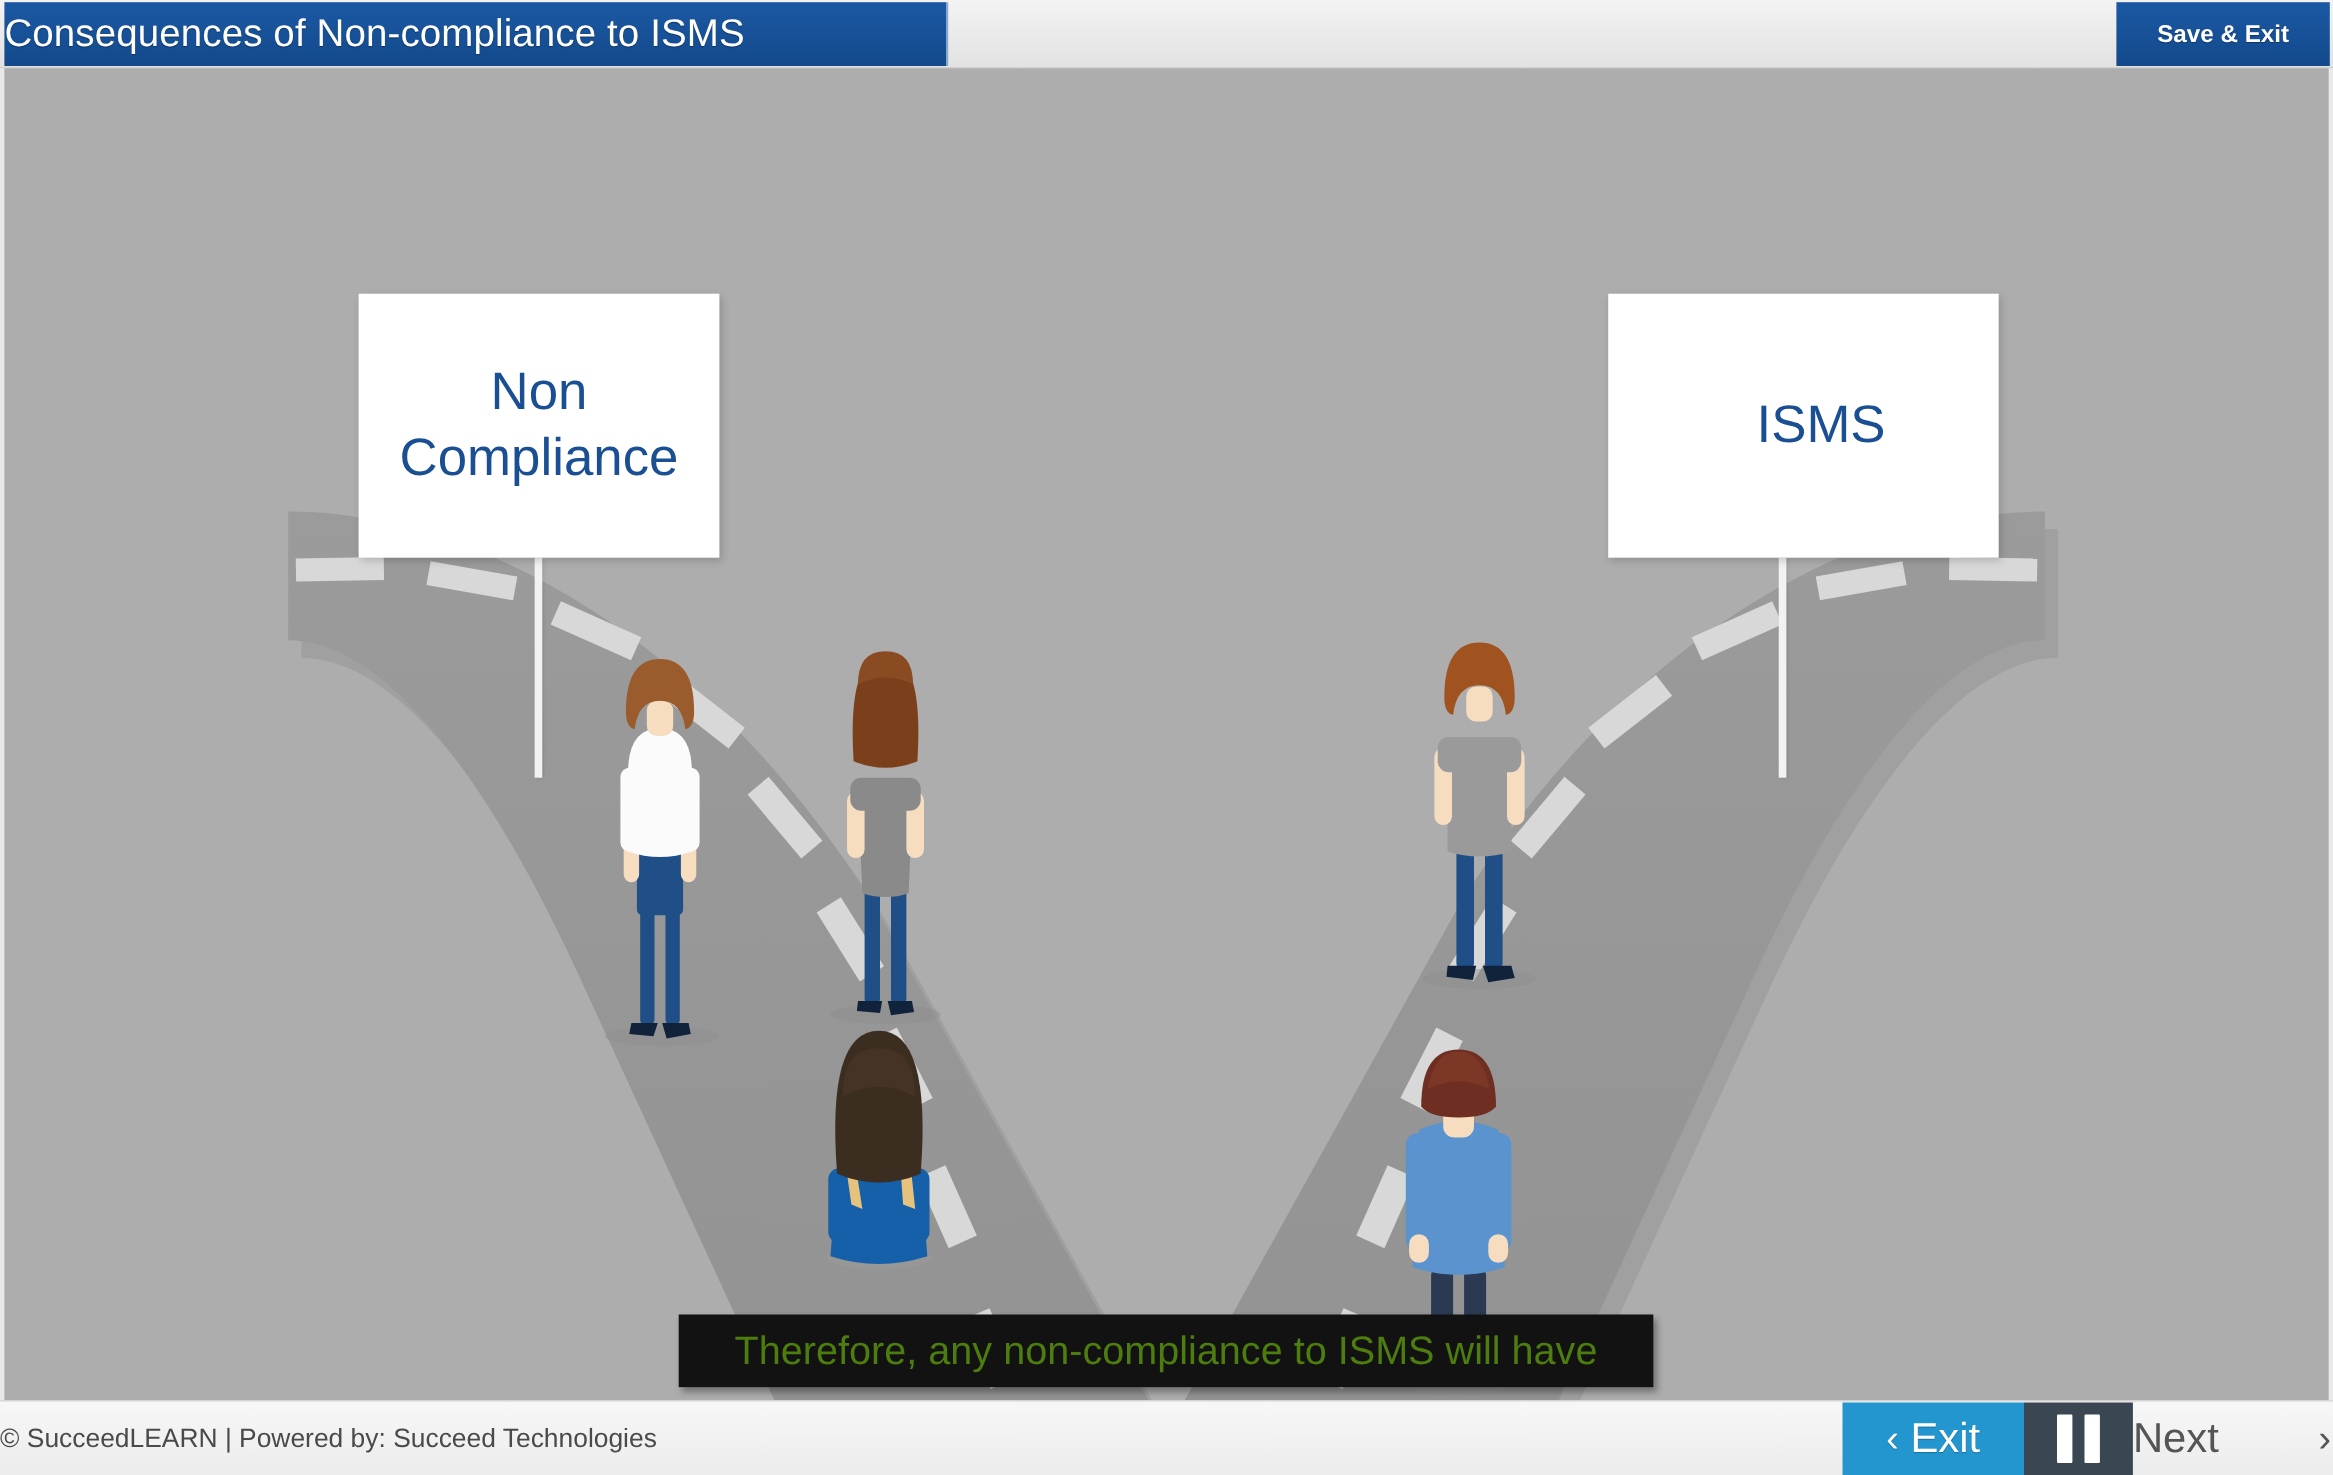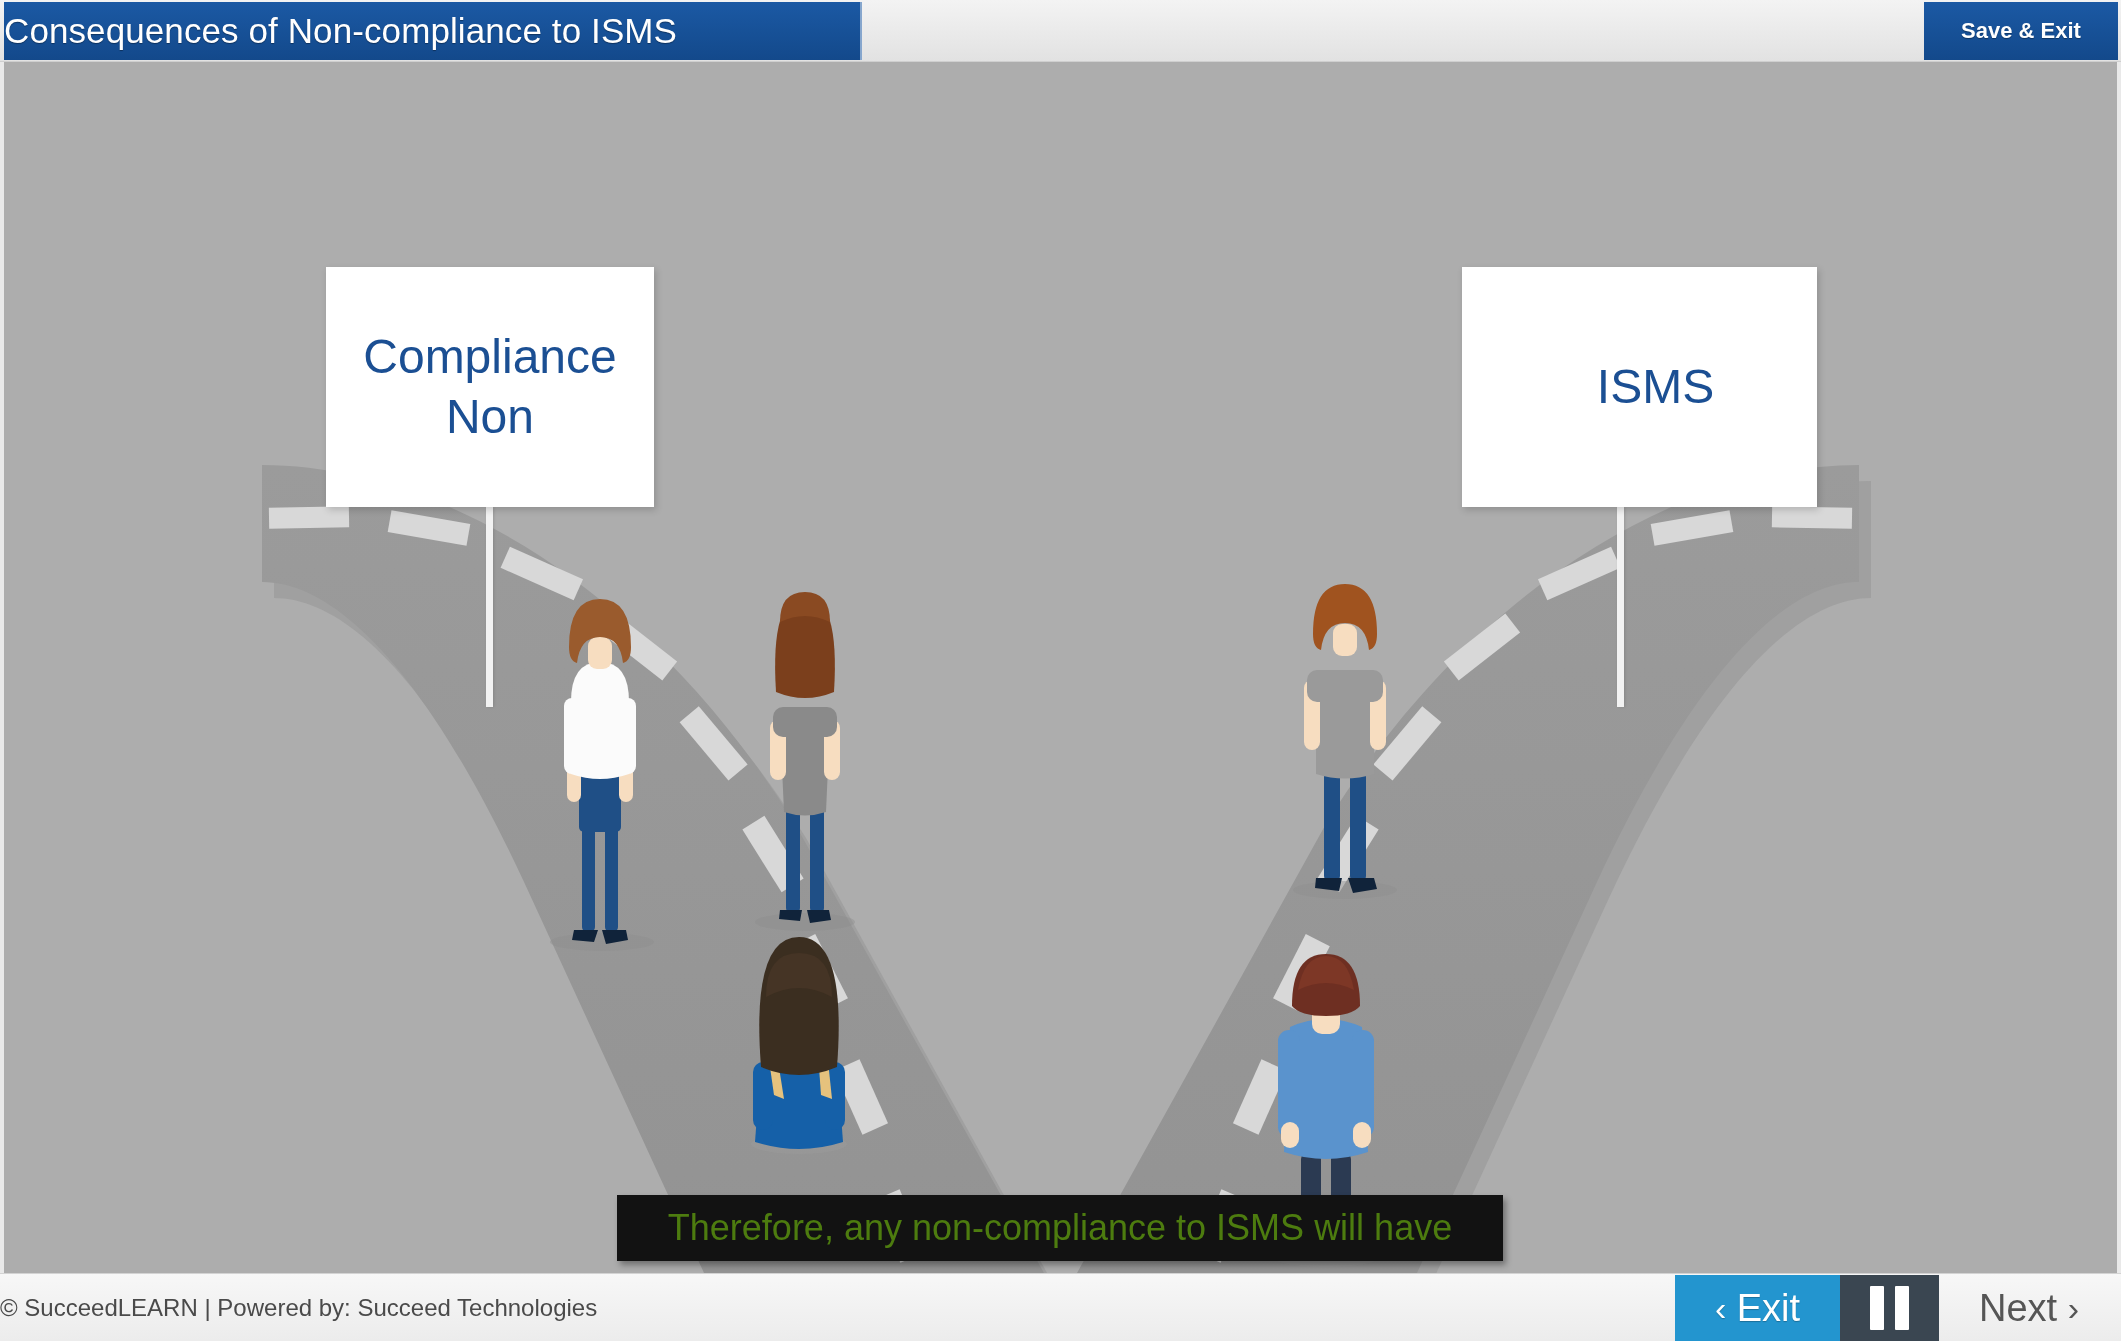--- a/index.html
+++ b/index.html
@@ -159,20 +159,21 @@
     cursor: pointer;
   }
   .pause-bar { width: 14px; height: 44px; background: #ffffff; border-radius: 1px; }
   .btn-next {
     width: 180px;
     background: transparent;
     color: #555555;
     display: flex; align-items: center; justify-content: center;
     font-size: 38px;
     cursor: pointer;
+    gap: 40px;
   }
   .chev { font-size: 34px; }
 </style>
 </head>
 <body>
 
 <div class="player">
 
   <div class="topbar">
     <div class="title-tab">
@@ -297,22 +298,22 @@
           <path d="M 1288 944 q 0 -52 34 -52 q 34 0 34 52 q -8 10 -34 10 q -26 0 -34 -10 Z" fill="#6e2f22"></path>
           <path d="M 1294 928 q 6 -34 28 -34 q 22 0 28 34 q -28 -14 -56 0 Z" fill="#7d3726"></path>
         </g>
       </svg>
 
       <div class="post post-left"></div>
       <div class="post post-right"></div>
 
       <div class="sign sign-left">
         <div>
+          <div>Non</div>
           <div>Compliance</div>
-          <div>Non</div>
         </div>
       </div>
       <div class="sign sign-right">
         <div>ISMS</div>
       </div>
 
       <div class="caption">
         <span>Therefore, any non-compliance to ISMS will have</span>
       </div>
 

